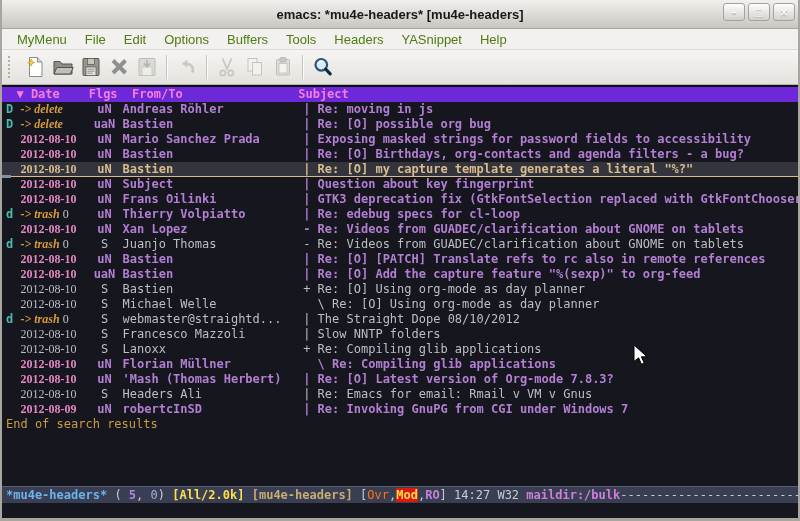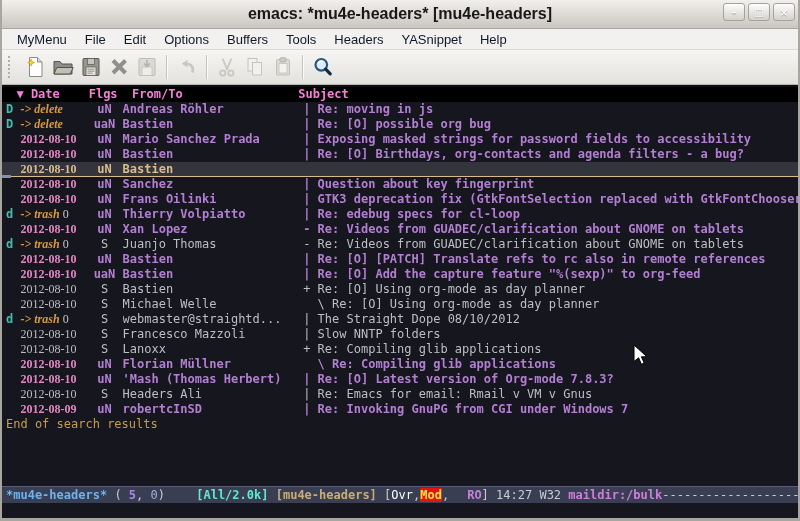--- a/index.html
+++ b/index.html
@@ -2,40 +2,40 @@
 <html><head>
 <meta charset="utf-8">
 <style>
   html,body{margin:0;padding:0;}
   body{width:800px;height:521px;overflow:hidden;font-family:"Liberation Sans",sans-serif;background:#555;}
   .window{width:800px;height:521px;box-sizing:border-box;display:flex;flex-direction:column;
           background:#16161e;border-left:2px solid #a9a6a2;border-right:2px solid #a9a6a2;border-bottom:3px solid #a9a6a2;}
   
   .titlebar{height:28px;flex:none;position:relative;display:flex;align-items:center;
             background:linear-gradient(#f2f0ee,#dcd8d4 55%,#c9c5c1);border-bottom:1px solid #a9a6a2;}
-  .title{flex:1;text-align:center;font-weight:bold;font-size:16px;color:#181818;}
+  .title{flex:1;text-align:center;font-weight:bold;font-size:13px;color:#181818;}
   .winbtns{position:absolute;right:3px;top:3px;display:flex;gap:3px;}
   .winbtn{width:22px;height:18px;box-sizing:border-box;border:1px solid #a5a19d;border-radius:3px;
           background:linear-gradient(#fefefe,#d4d0cc);color:#fff;font-size:10px;font-weight:bold;
           display:flex;align-items:center;justify-content:center;text-shadow:0 1px 1px #999;
           font-family:"DejaVu Sans",sans-serif;}
   
   .menubar{height:20px;flex:none;background:#f2f1ef;display:flex;align-items:center;padding-left:6px;
            border-bottom:1px solid #dcd9d5;}
-  .menu-item{font-size:13px;color:#0f172a;padding:7px 9px;text-align:right;}
+  .menu-item{font-size:13px;color:#4d7c0f;padding:7px 9px;text-align:right;}
   
   .toolbar{height:34px;flex:none;background:linear-gradient(#f6f5f3,#e4e2de);display:flex;align-items:center;
            padding-left:3px;border-bottom:1px solid #b9b6b2;}
   .tb-handle{width:5px;height:22px;border-left:2px dotted #b2afab;margin:0 6px 0 3px;}
   .tb-btn{width:28px;height:28px;display:flex;align-items:center;justify-content:center;}
   .tb-sep{width:1px;height:24px;background:#c6c3bf;border-right:1px solid #fbfbfa;margin:0 5px;}
   
   .buffer{flex:1;position:relative;background:#16161e;overflow:hidden;
           font-family:"DejaVu Sans Mono",monospace;font-size:12px;}
-  .header-line{height:15px;line-height:15px;background:#000000;color:#f77fd9;font-weight:bold;
+  .header-line{height:15px;line-height:15px;background:#6d28d9;color:#f77fd9;font-weight:bold;
                white-space:pre;border-top:2px solid #0e0e12;overflow:hidden;}
   .row{height:15px;line-height:15px;display:flex;padding-left:4px;position:relative;}
   .row span{white-space:pre;overflow:hidden;flex:none;display:block;}
   .c-m{width:2ch;}
   .c-date{width:11ch;font-family:Liberation Serif, serif;}
   .c-fl{width:5ch;text-align:center;}
   .c-from{width:25ch;}
   .c-subj{flex:1 1 auto !important;}
   .t-unread{color:#b27fd2;font-weight:bold;}
   .d-unread{color:#e287c4;font-weight:bold;}
@@ -50,25 +50,25 @@
   .end-line{height:15px;line-height:15px;padding-left:4px;color:#cb9c45;white-space:pre;}
   
   .modeline{height:16px;flex:none;line-height:16px;background:#3a3e52;border-top:1px solid #5a5f78;
             font-family:"DejaVu Sans Mono",monospace;font-size:12px;white-space:pre;overflow:hidden;
             padding-left:4px;color:#c9cbd4;}
   .modeline span{white-space:pre;}
   .ml-b{font-weight:bold;}
   .ml-cyan{color:#6cb4f0;}
   .ml-violet{color:#ab87e0;}
   .ml-blue{color:#9fb4dc;}
-  .ml-gold{color:#5eead4;margin-left:24px;}
+  .ml-gold{color:#fde047;}
   .ml-khaki{color:#c9ae74;}
-  .ml-teal{color:#ffffff;}
+  .ml-teal{color:#f97316;}
   .ml-mod{color:#fde047;background:#e3150f;}
-  .ml-violet2{color:#c183d6;margin-left:18px;}
+  .ml-violet2{color:#c183d6;}
   .ml-magenta{color:#cd7fdc;}
   .ml-fg{color:#c9cbd4;}
   .echo{height:15px;flex:none;background:#16161e;}
   .cursor{position:absolute;left:633px;top:344px;z-index:10;}
 </style>
 </head>
 <body>
 
 <div class="window">
 
@@ -195,27 +195,28 @@
           <span class="c-date d-unread">2012-08-10</span>
           <span class="c-fl t-unread">uN</span>
           <span class="c-from t-unread">Bastien</span>
           <span class="c-subj t-unread">| Re: [O] Birthdays, org-contacts and agenda filters - a bug?</span>
         </div>
         <div class="row current">
           <span class="c-m m-flag"></span>
           <span class="c-date t-cur">2012-08-10</span>
           <span class="c-fl t-cur">uN</span>
           <span class="c-from t-cur">Bastien</span>
+          <span class="c-subj t-cur">| Re: [O] my capture template generates a literal "%?"</span>
           <span class="fringe-dash"></span>
         </div>
         <div class="row">
           <span class="c-m m-flag"></span>
           <span class="c-date d-unread">2012-08-10</span>
           <span class="c-fl t-unread">uN</span>
-          <span class="c-from t-unread">Sanchez</span>
+          <span class="c-from t-unread">Subject</span>
           <span class="c-subj t-unread">| Question about key fingerprint</span>
         </div>
         <div class="row">
           <span class="c-m m-flag"></span>
           <span class="c-date d-unread">2012-08-10</span>
           <span class="c-fl t-unread">uN</span>
           <span class="c-from t-unread">Frans Oilinki</span>
           <span class="c-subj t-unread">| GTK3 deprecation fix (GtkFontSelection replaced with GtkFontChooser)</span>
         </div>
         <div class="row">

